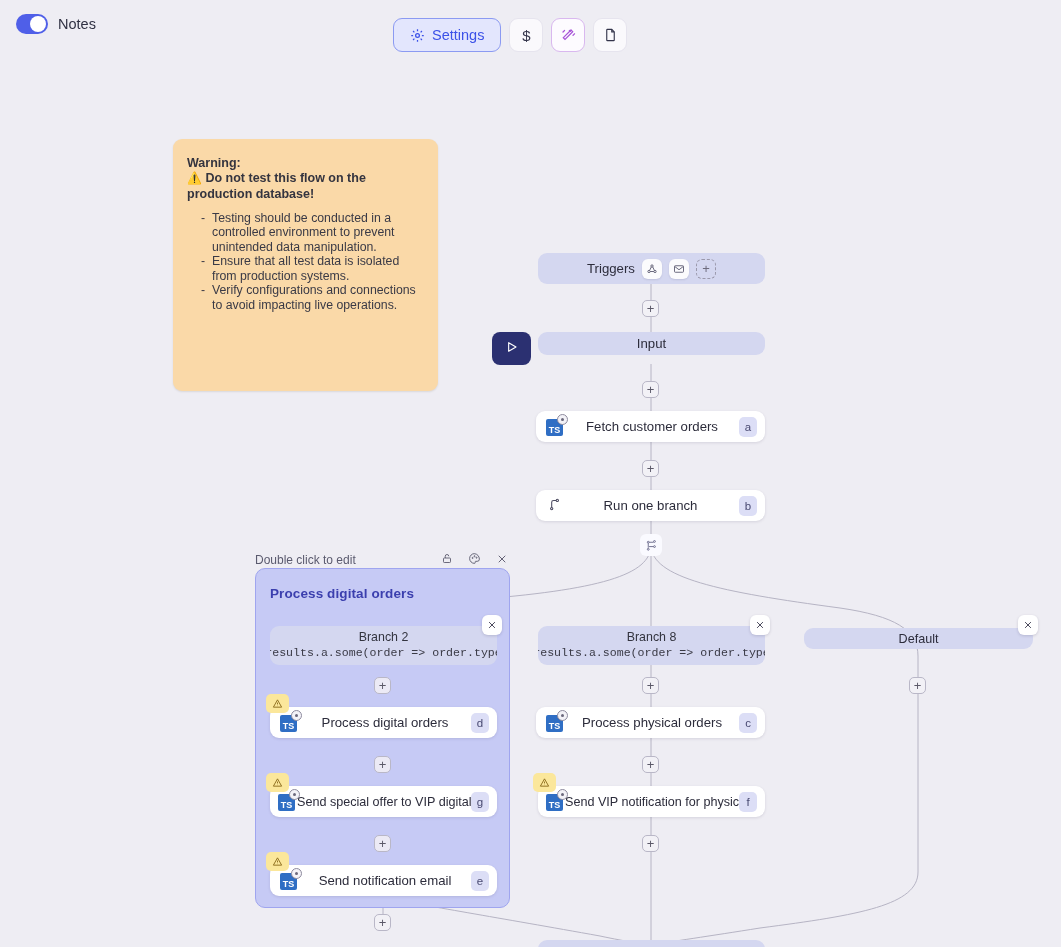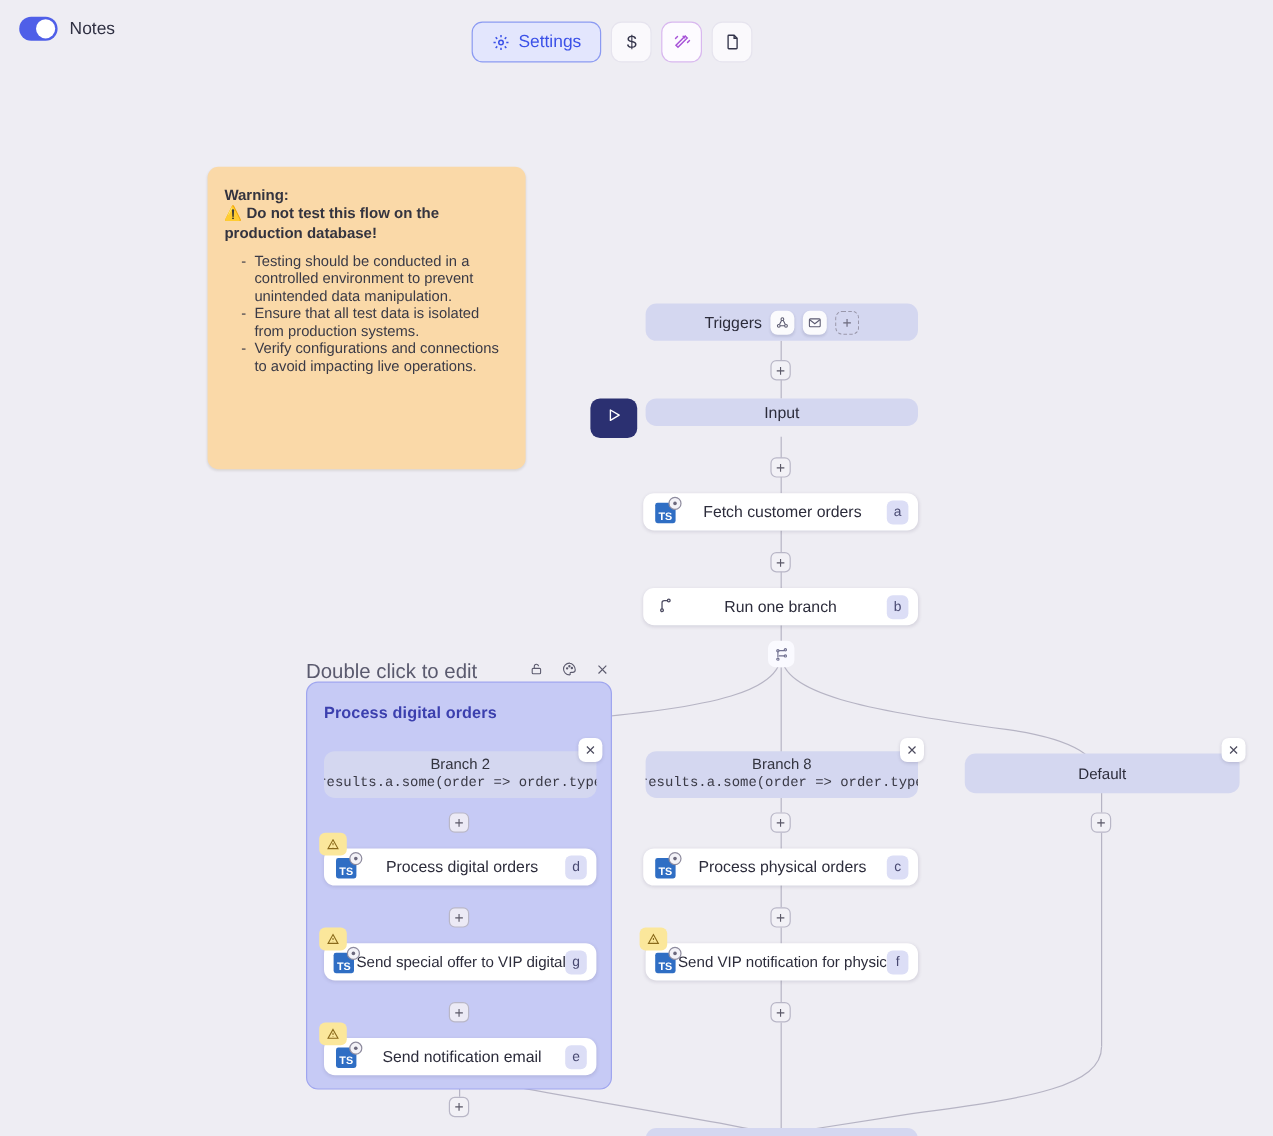--- a/index.html
+++ b/index.html
@@ -51,21 +51,21 @@
 
   
   .group-box {
     position:absolute; left:255px; top:568px; width:255px; height:340px;
     background:#c6caf5; border:1px solid #9fa5ef; border-radius:10px;
   }
   .group-head {
     position:absolute; left:255px; top:551px; width:255px; height:18px;
     display:flex; align-items:center; justify-content:space-between;
   }
-  .group-head .gh-label { font-size:17px; color:#5a5a6e; }
+  .group-head .gh-label { font-size:12px; color:#5a5a6e; }
   .group-head .gh-icons { display:flex; gap:15px; align-items:center; margin-right:2px; }
   .group-title {
     position:absolute; left:270px; top:586px; font-size:13.5px; font-weight:bold;
     color:#3b3fae; letter-spacing:.1px;
   }
 
   
   .node {
     position:absolute; height:31px; border-radius:9px; display:flex; align-items:center;
     background:#fff; box-shadow:0 1px 3px rgba(45,40,80,.13);
@@ -452,21 +452,21 @@
         <span class="ts-dot">
           <i></i>
         </span>
     </span>
     <span class="n-label" style="font-size:12.6px;">Send VIP notification for physical…</span>
     <span class="n-badge">f</span>
   </div>
 
   <div class="plus" style="left:642px; top:835px;">+</div>
 
-  <div class="node pill" style="left:804px; top:628px; width:229px; height:33px;">
+  <div class="node pill" style="left:804px; top:628px; width:229px; height:21px;">
     <span class="n-label" style="font-size:12.6px;">Default</span>
   </div>
   <div class="chip-x" style="left:1018px; top:615px;">
     <svg width="10" height="10" viewBox="0 0 24 24" fill="none" stroke="#4c4b5e" stroke-width="2.4">
         <path d="M5 5l14 14M19 5L5 19"></path>
       </svg>
   </div>
 
   <div class="plus" style="left:909px; top:677px;">+</div>
 

